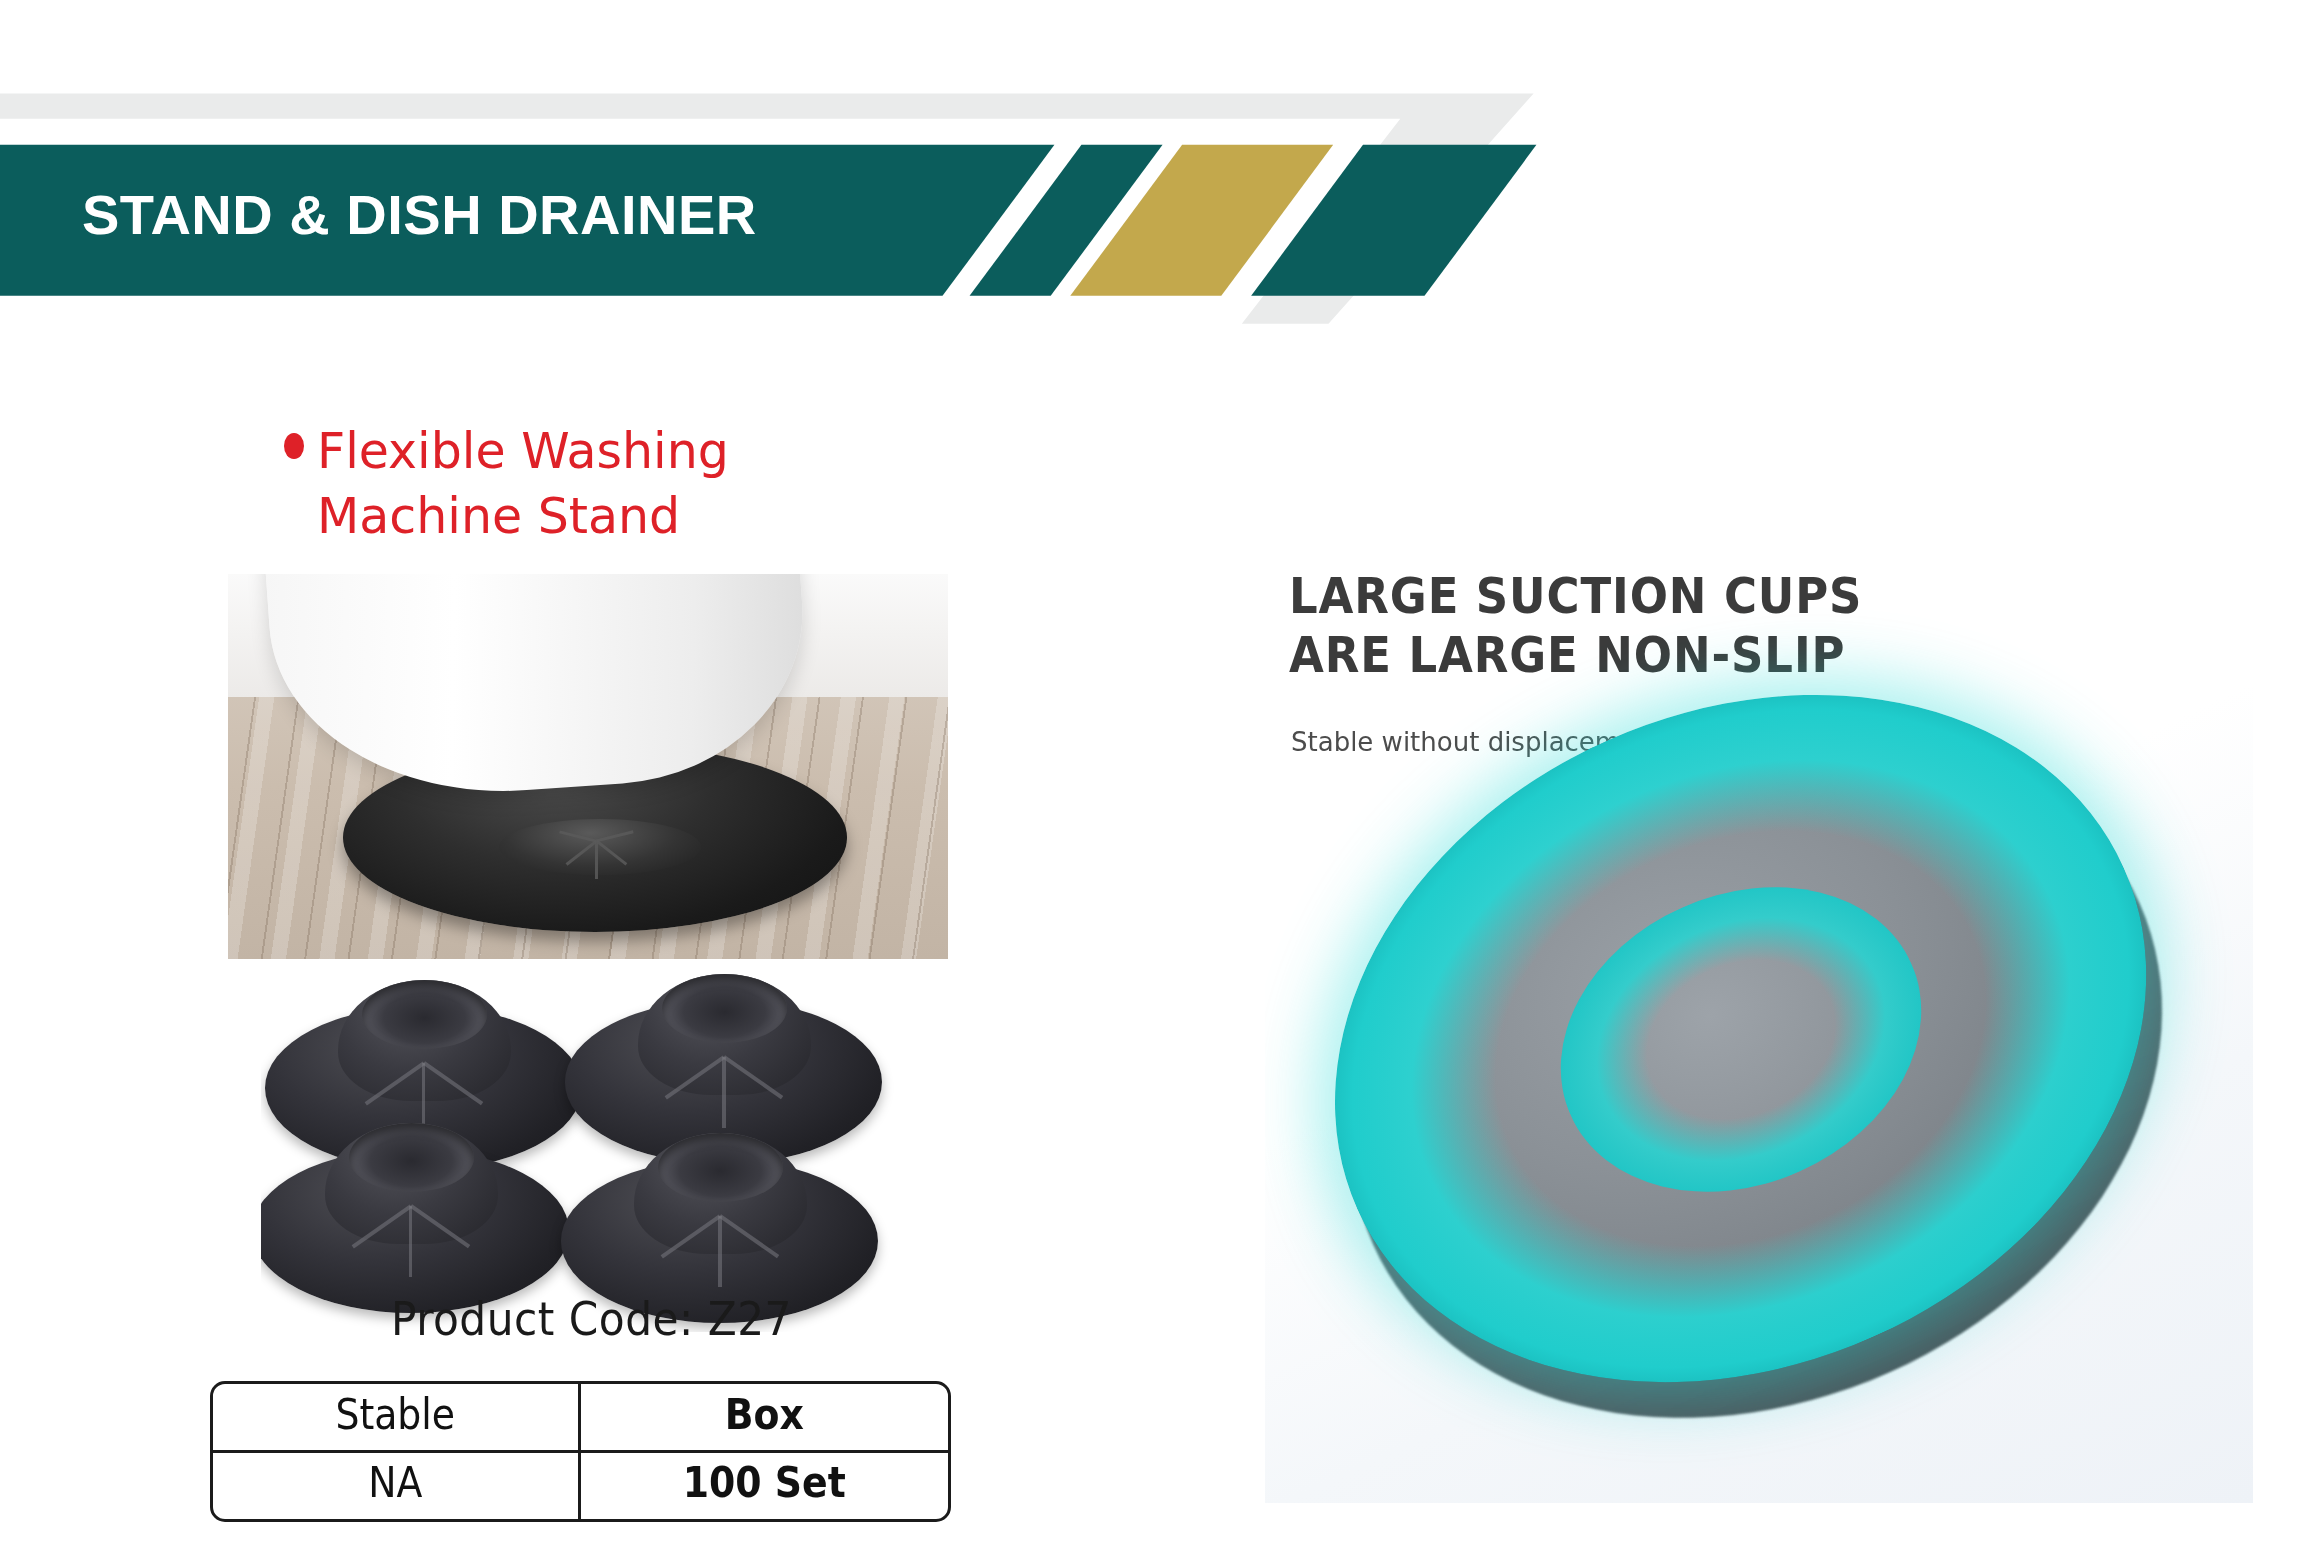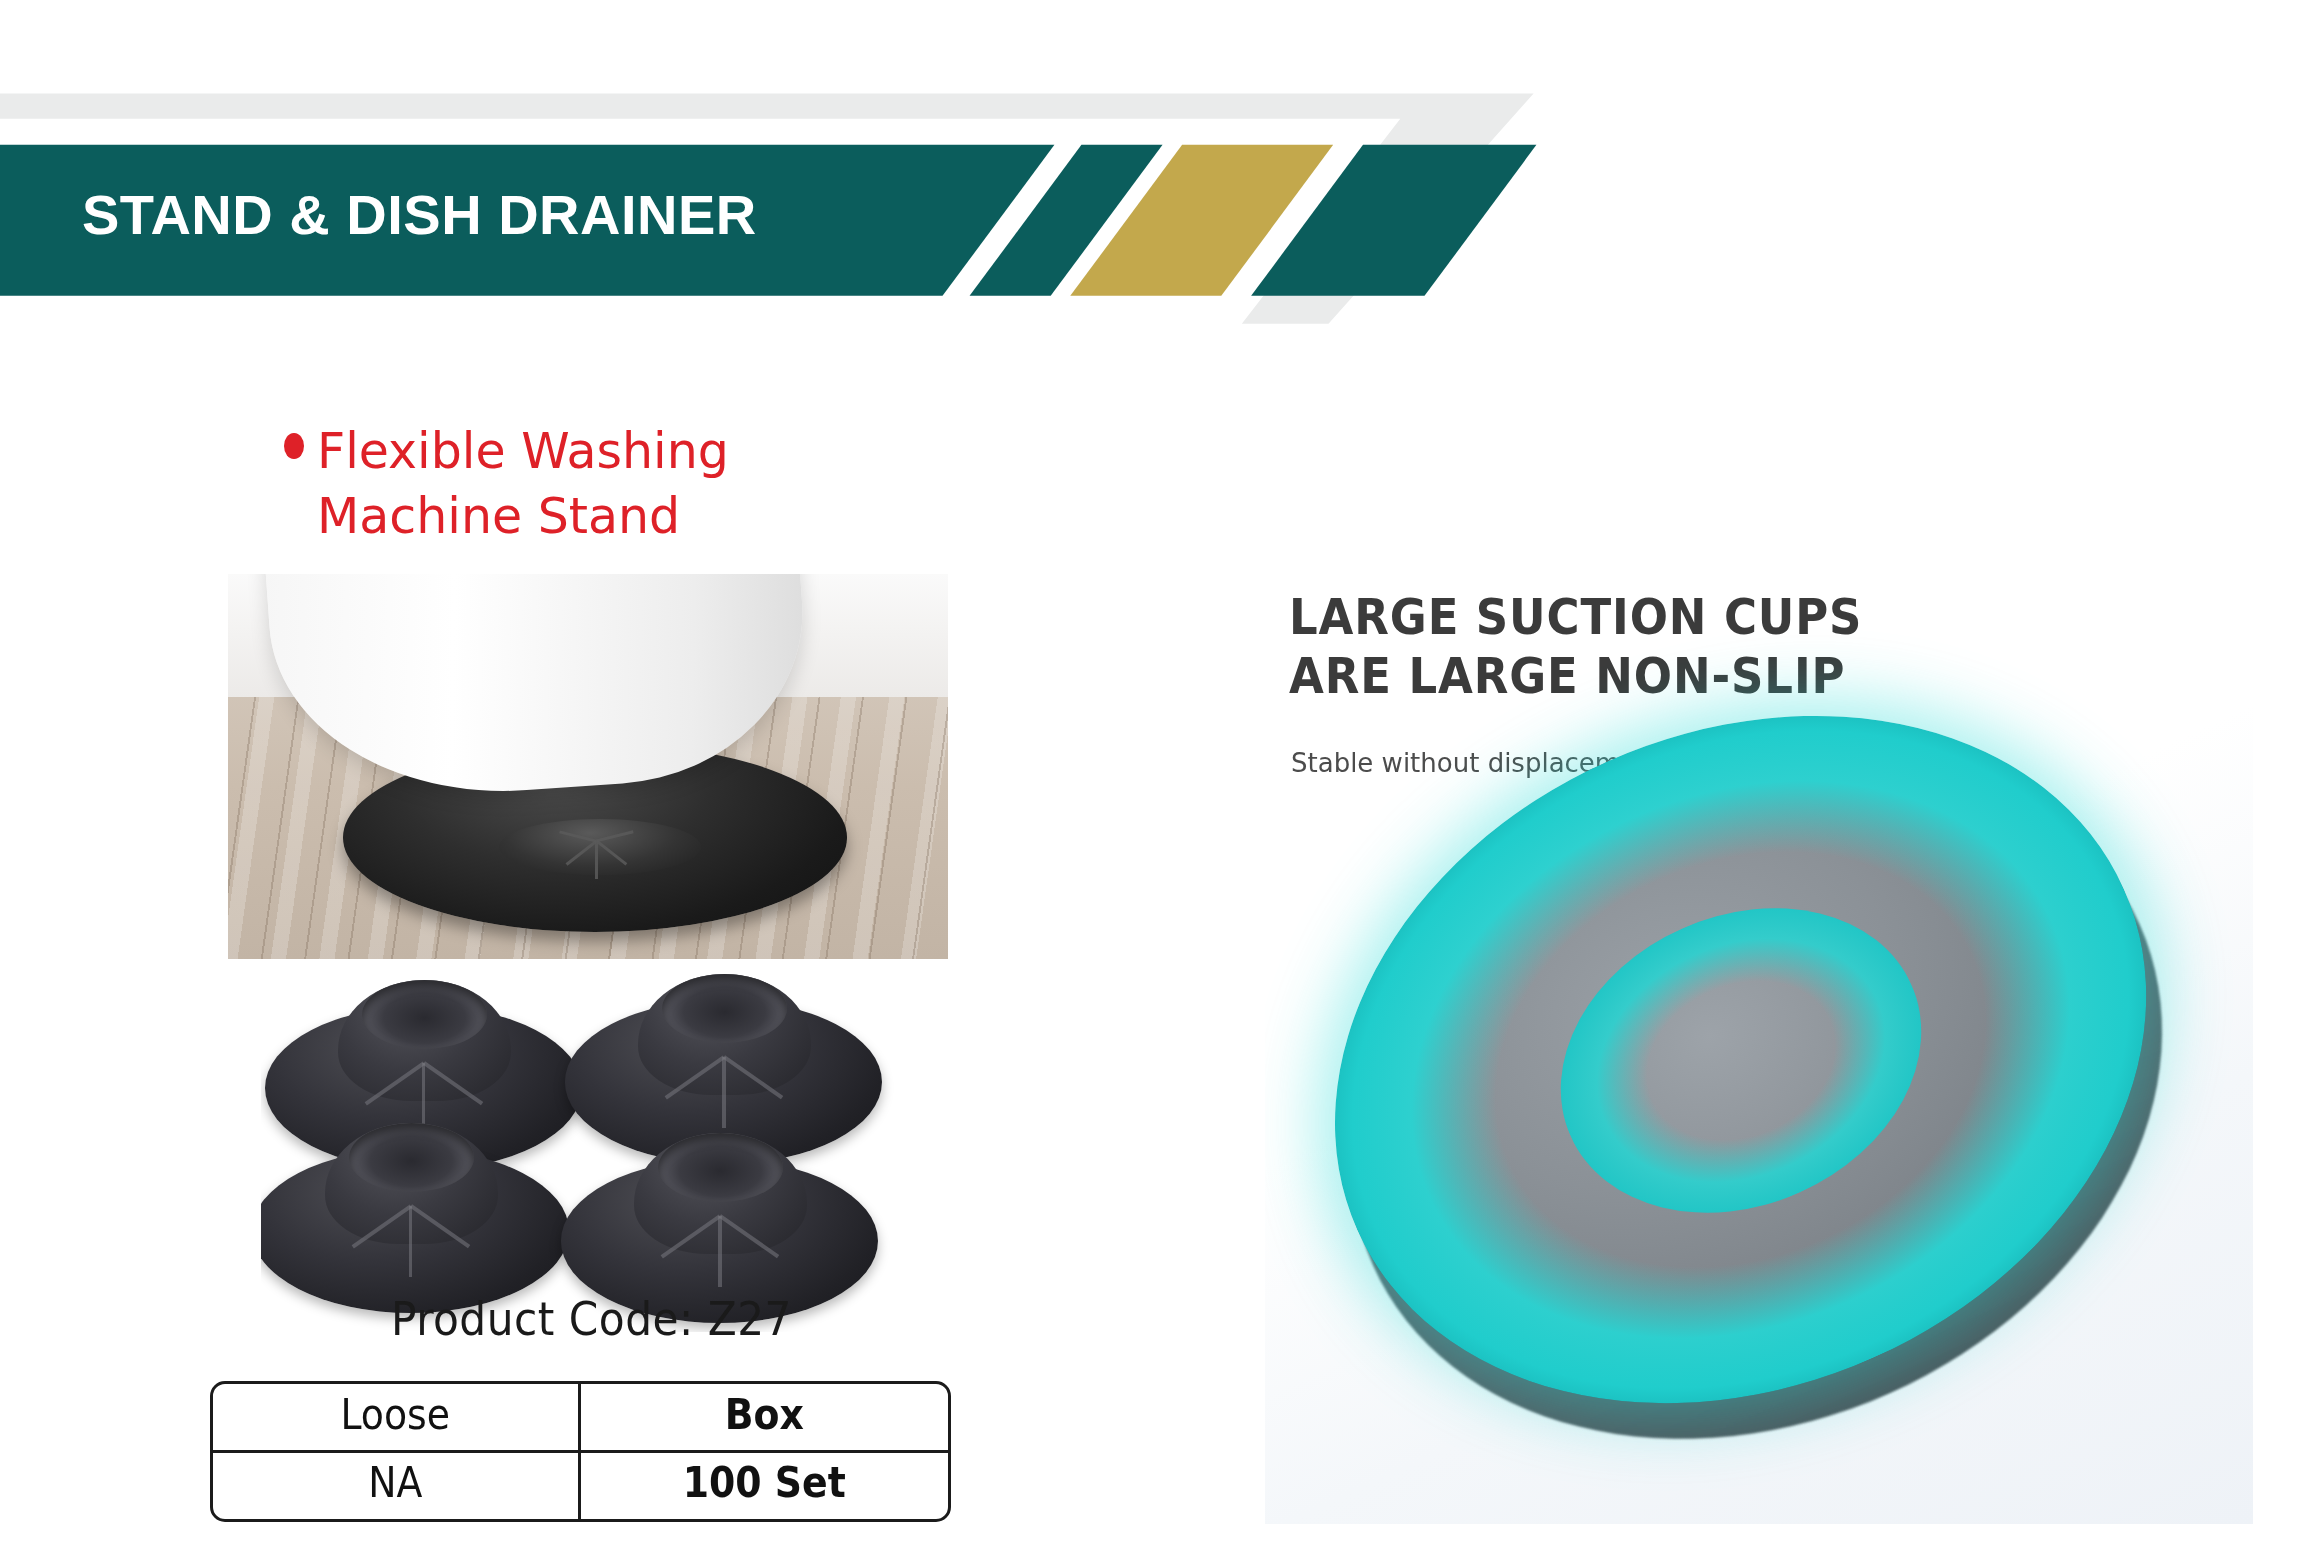--- a/index.html
+++ b/index.html
@@ -231,21 +231,21 @@
     font-family: "DejaVu Sans Condensed", "DejaVu Sans", sans-serif;
     box-sizing: border-box;
   }
   .spec-cell.c1 { width: 50%; border-right: 3.7px solid #1b1b1b; }
   .spec-cell.c2 { width: 50%; font-weight: bold; }
 
   
   .right-panel {
     position: absolute;
     left: 1265px;
-    top: 571px;
+    top: 550px;
     width: 988px;
     height: 953px;
     background: linear-gradient(155deg,#ffffff 0%,#ffffff 42%,#f4f7fa 68%,#eef2f7 100%);
     overflow: hidden;
   }
   .rp-title {
     position: absolute;
     left: 24px;
     top: 17px;
     font-size: 50px;
@@ -380,21 +380,21 @@
       <div class="spoke" style="transform:rotate(55deg)"></div>
       <div class="spoke" style="transform:rotate(-55deg)"></div>
     </div>
   </div>
 </div>
 
 <div class="product-code">Product  Code:  Z27</div>
 
 <div class="spec-table">
   <div class="spec-row">
-    <div class="spec-cell c1">Loose</div>
+    <div class="spec-cell c1">Stable</div>
     <div class="spec-cell c2">Box</div>
   </div>
   <div class="spec-row">
     <div class="spec-cell c1">NA</div>
     <div class="spec-cell c2">100 Set</div>
   </div>
 </div>
 
 <div class="right-panel">
   <div class="rp-title">

